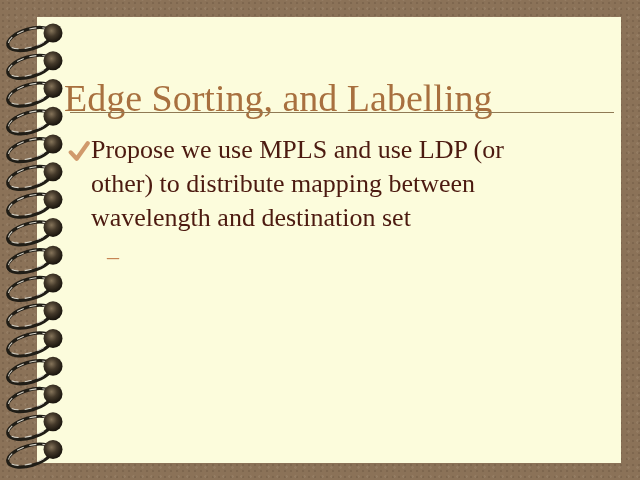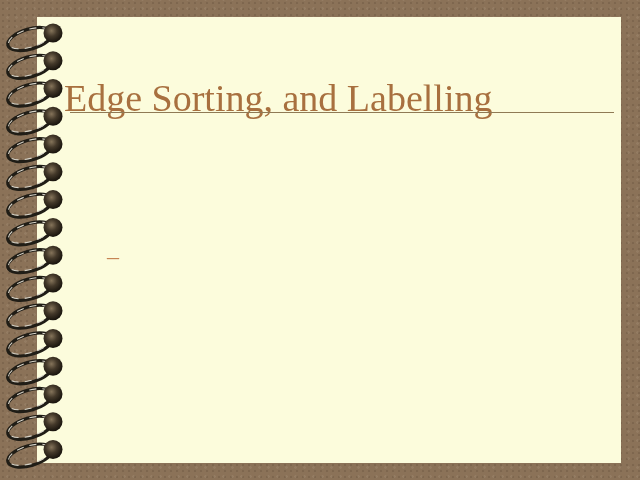--- a/index.html
+++ b/index.html
@@ -52,20 +52,30 @@
 <body>
 
 <div class="stage">
   <div class="bg-texture"></div>
 
   <div class="page">
     <div class="slide-title">Edge Sorting, and Labelling</div>
 
     <div class="title-rule"></div>
 
+    <div class="bullet1">
+      <span class="check-icon">
+        <svg width="22" height="22" viewBox="0 0 24 24">
+          <path d="M3 13.5 L9.5 20.5 L21.5 3.5" fill="none" stroke="#d09a6c" stroke-width="4.6" stroke-linecap="round" stroke-linejoin="round"></path>
+        </svg>
+      </span>
+      <div class="bullet1-text">Propose we use MPLS and use LDP (or
+other) to distribute mapping between
+wavelength and destination set</div>
+    </div>
 
     <div class="sub-list">
       <div class="sub-item">
         <span class="sub-marker">–</span>
       </div>
 
     </div>
   </div>
 
   <svg class="spiral" width="80" height="480" id="spiral-svg">

